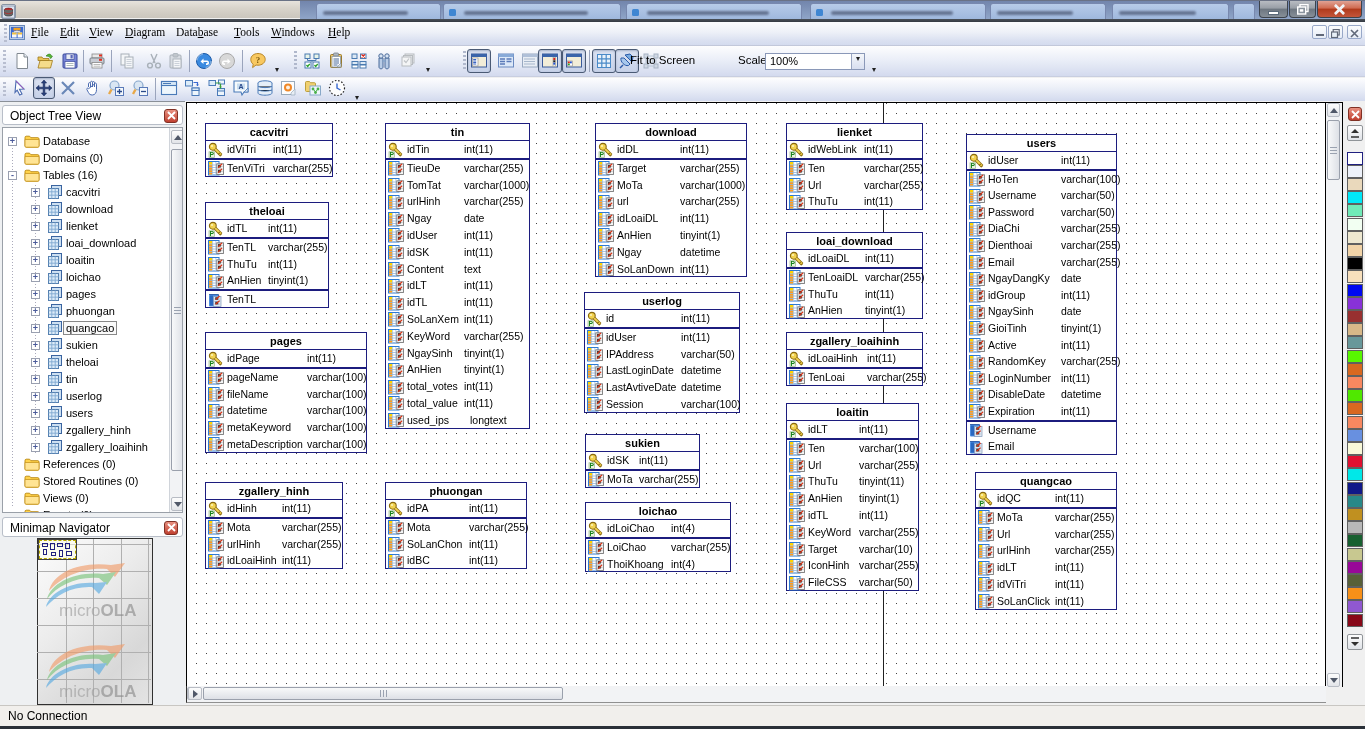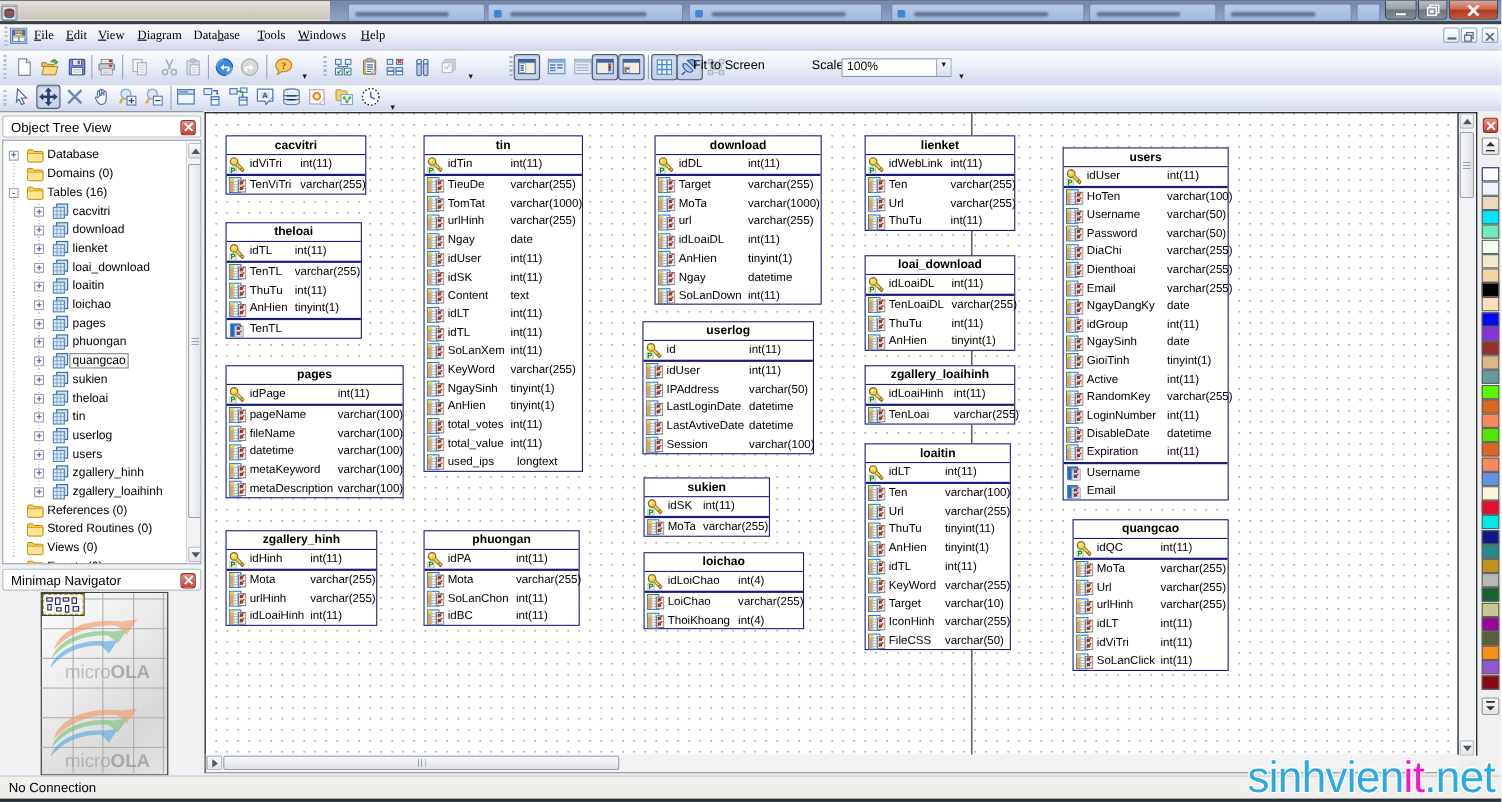--- a/index.html
+++ b/index.html
@@ -2581,13 +2581,12 @@
         <svg width="10" height="10" viewBox="0 0 10 10">
           <path d="M1 5l4 4 4-4z" fill="#303030"></path>
           <path d="M1 1h8" stroke="#303030" stroke-width="1.5"></path>
         </svg>
       </div>
   </div>
 
   <div id="statusbar">
       <span>No Connection</span>
     </div>
-  <div id="sinhvienit"><span class="b">sinhvien</span><span class="p">it</span><span class="b">.net</span></div>
 </div>
 </body></html>

